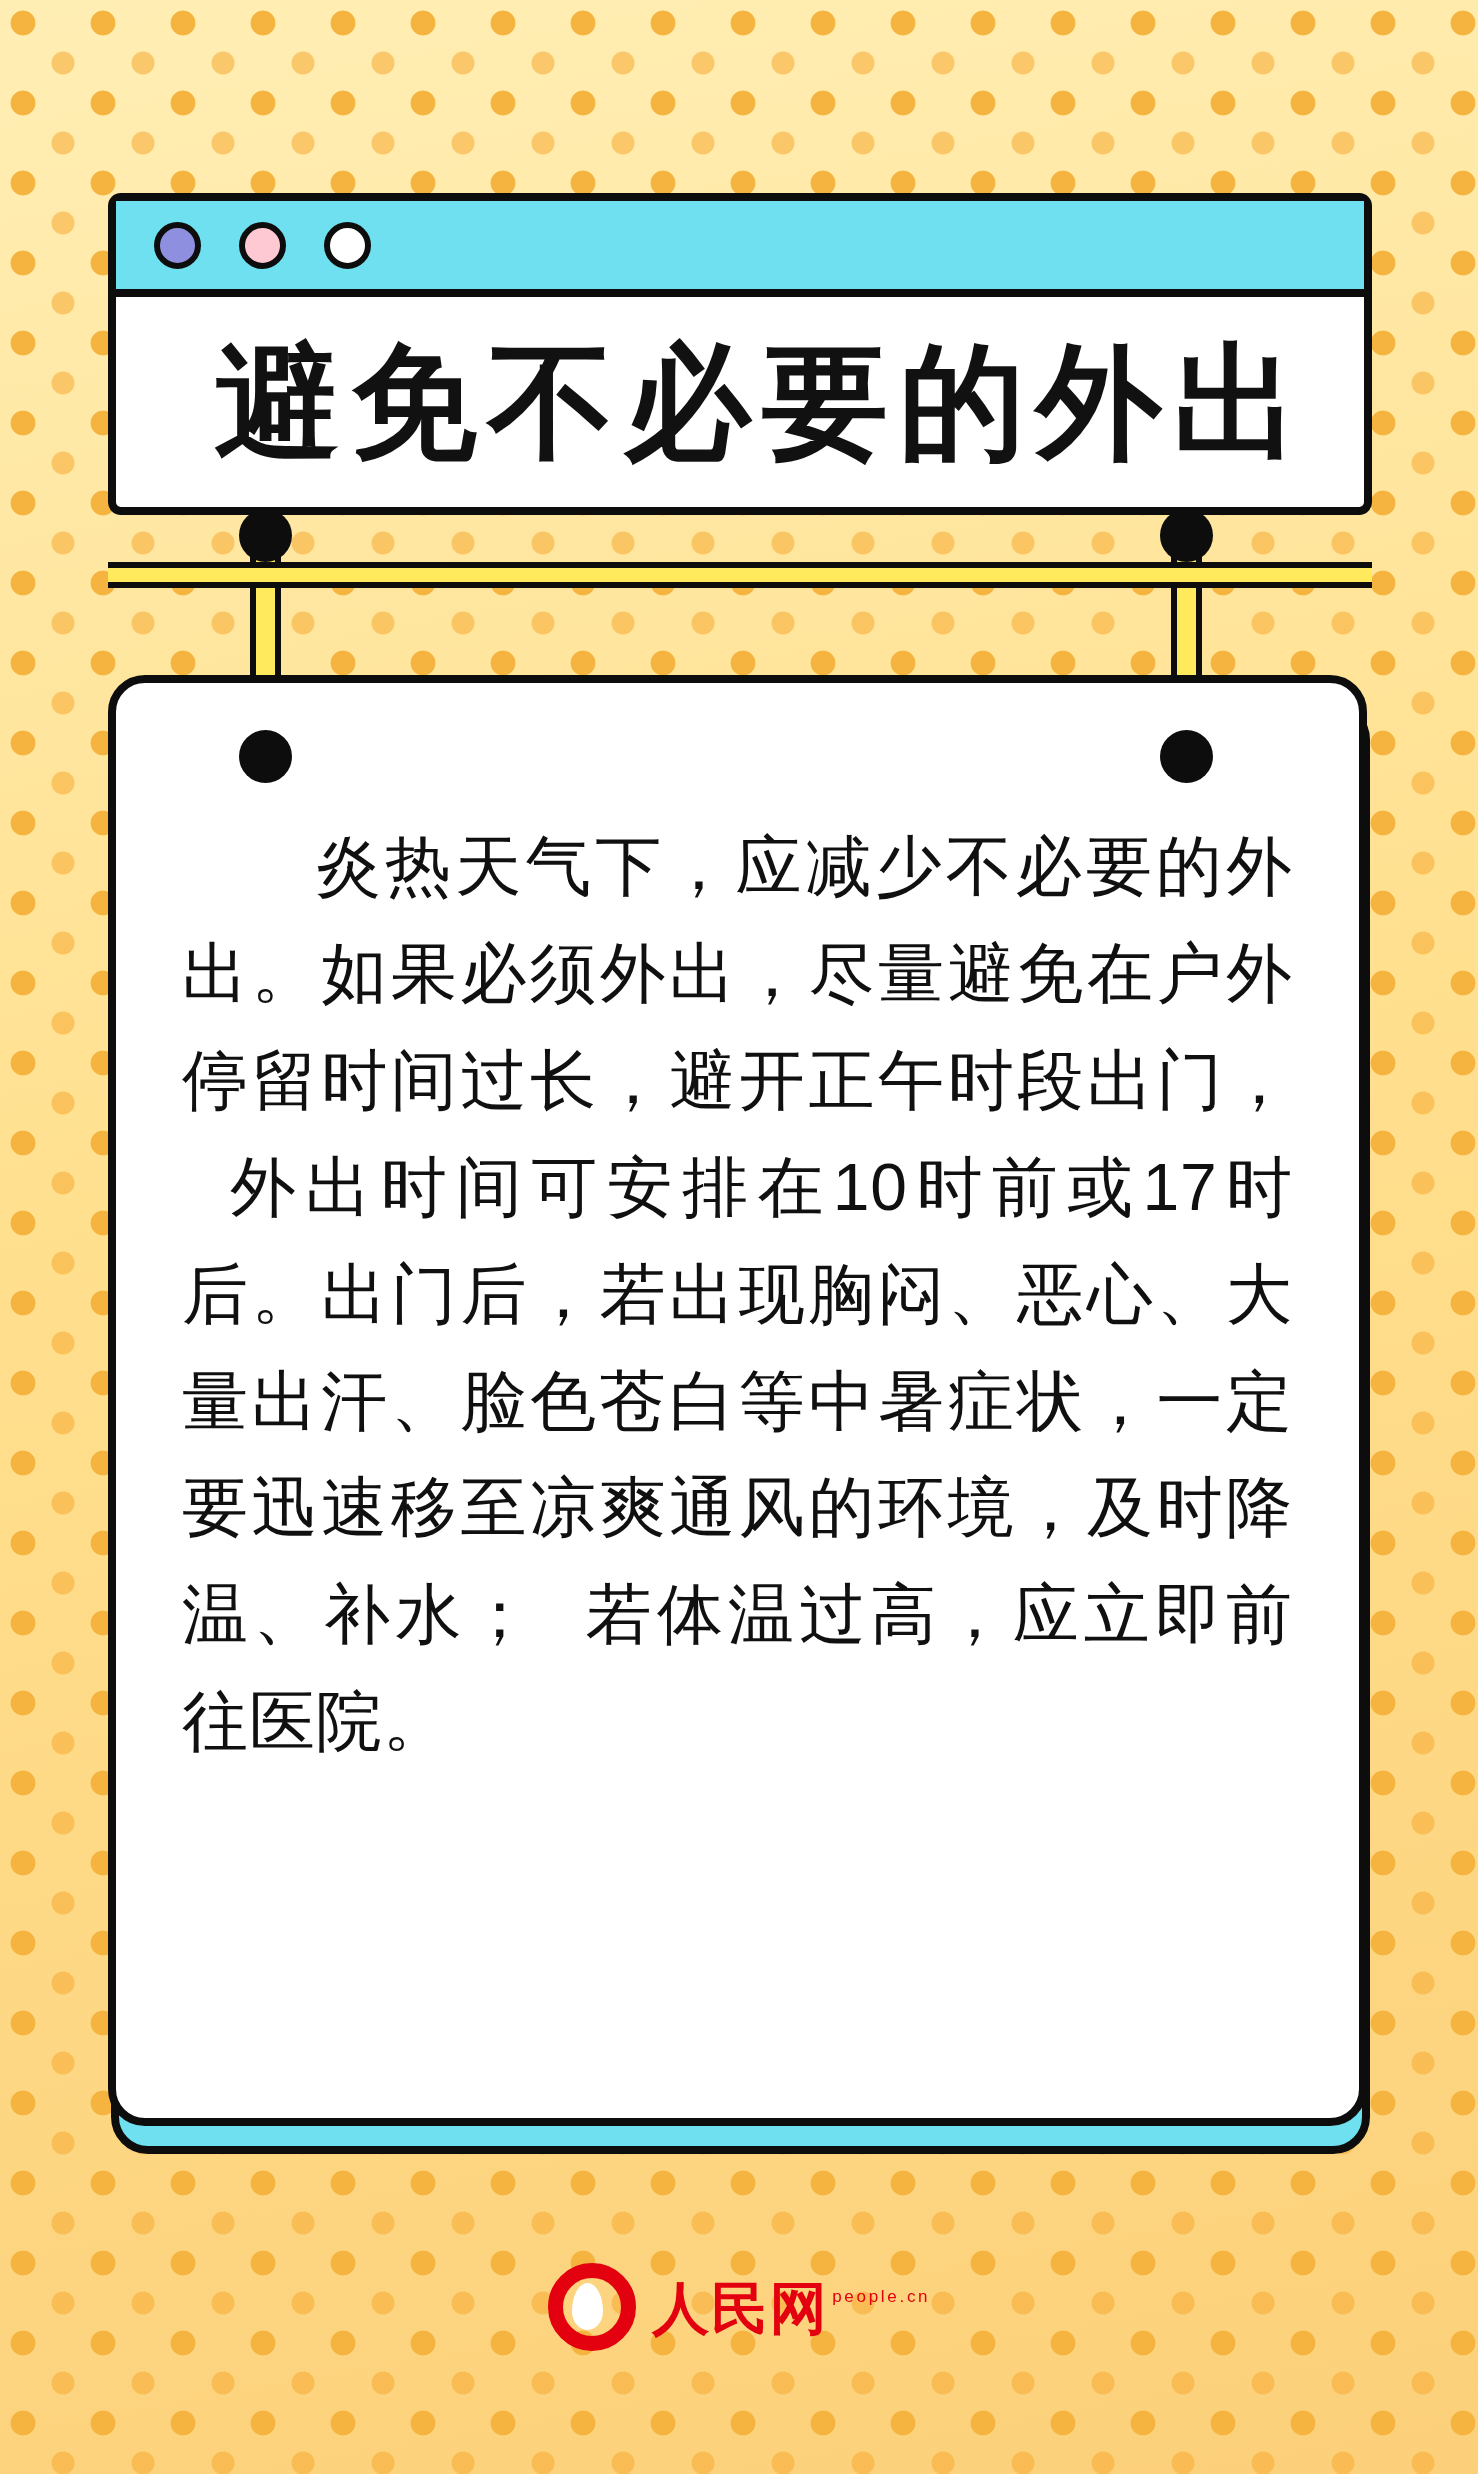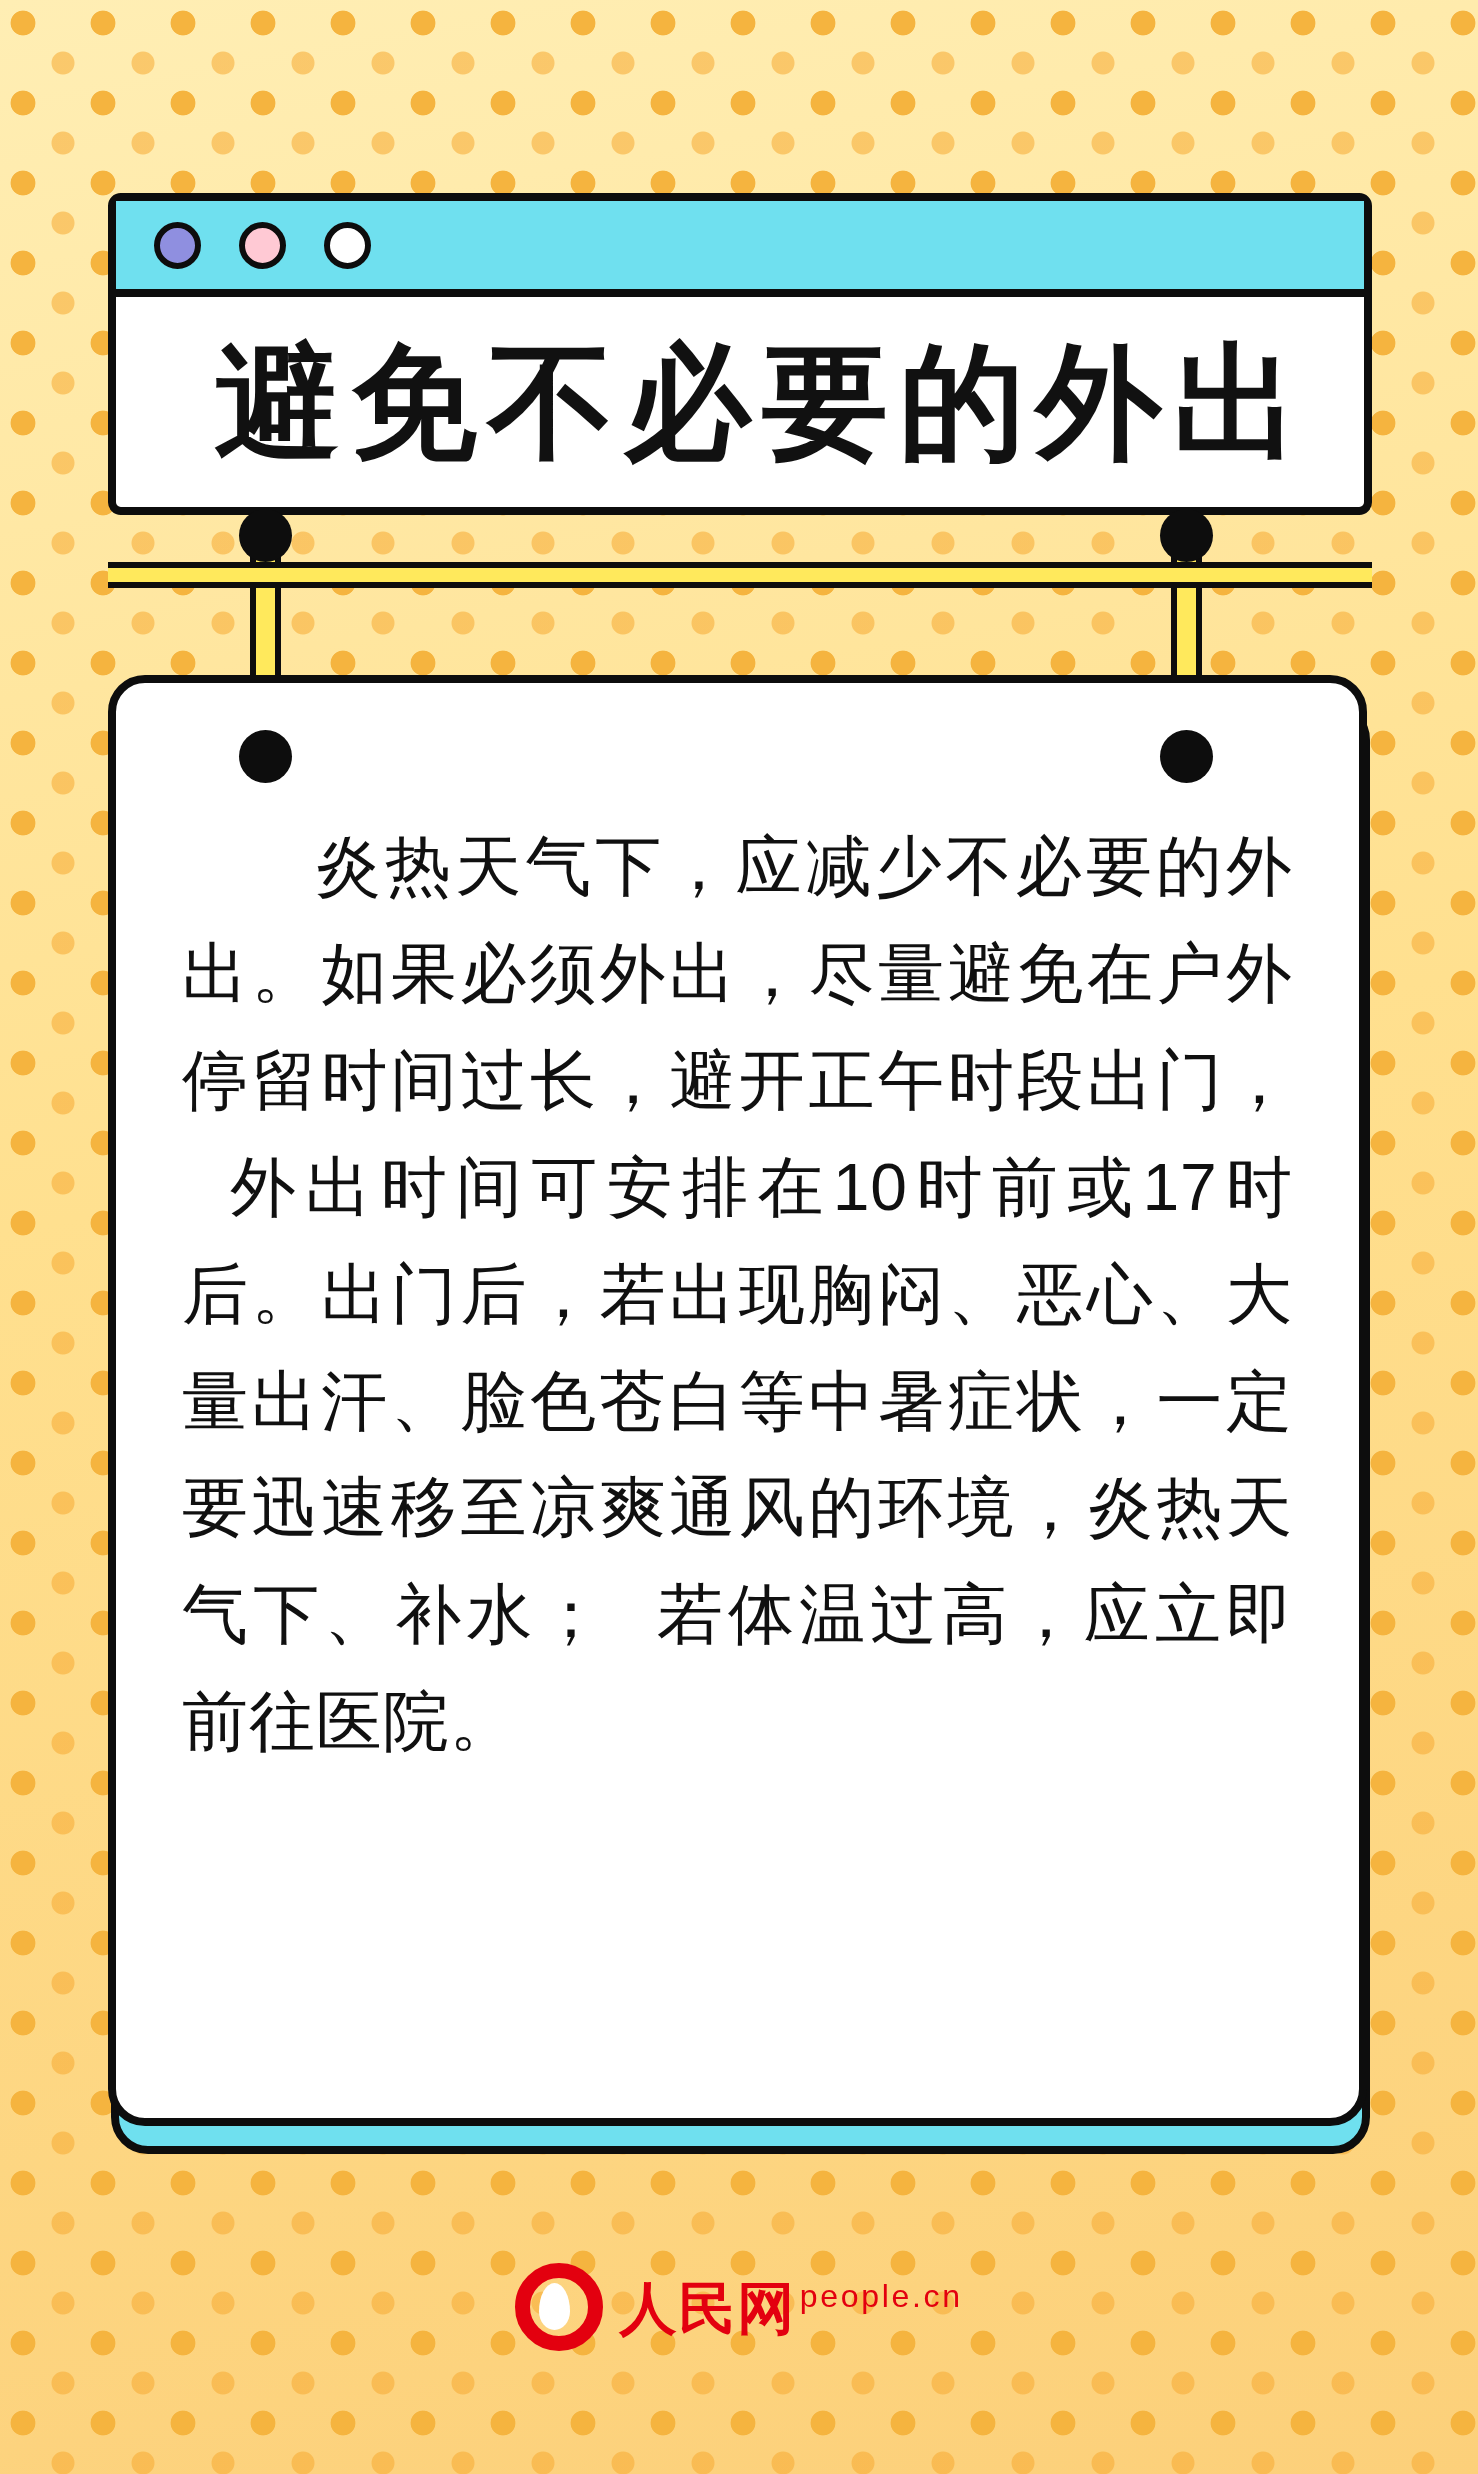--- a/index.html
+++ b/index.html
@@ -208,24 +208,24 @@
   }
   .logo-cn {
     font-family: "DejaVu Serif", "Liberation Serif", serif;
     font-weight: 700;
     font-size: 57px;
     color: #e3000f;
     letter-spacing: 1.8px;
   }
   .logo-en {
     font-family: "Liberation Sans", sans-serif;
-    font-size: 32px;
+    font-size: 17px;
     color: #e3000f;
     letter-spacing: 2.7px;
-    margin-top: 1px;
+    margin-top: 9px;
     margin-left: 3.7px;
   }
 </style>
 </head>
 <body>
 
 <div id="poster">
 
   <div class="hanger left"></div>
   <div class="hanger right"></div>
@@ -243,21 +243,21 @@
 
   <div class="rail"></div>
 
   <div class="knob tl"></div>
   <div class="knob tr"></div>
   <div class="knob bl"></div>
   <div class="knob br"></div>
 
   <div class="body-shadow"></div>
   <div class="body-card">
-    <div class="paragraph" id="paragraph"><span>炎热天气下，应减少不必要的外出。如果必须外出，尽量避免在户外停留时间过长，避开正午时段出门，</span><b>外出时间可安排在10时前或17时后。</b><span>出门后，若出现胸闷、恶心、大量出汗、脸色苍白等中暑症状，一定要迅速移至凉爽通风的环境，炎热天气下、补水；</span><b>若体温过高，应立即前往医院。</b></div>
+    <div class="paragraph" id="paragraph"><span>炎热天气下，应减少不必要的外出。如果必须外出，尽量避免在户外停留时间过长，避开正午时段出门，</span><b>外出时间可安排在10时前或17时后。</b><span>出门后，若出现胸闷、恶心、大量出汗、脸色苍白等中暑症状，一定要迅速移至凉爽通风的环境，及时降温、补水；</span><b>若体温过高，应立即前往医院。</b></div>
   </div>
 
   <div class="footer">
     <div class="logo-mark">
       <div class="ring2"></div>
       <div class="inner"></div>
     </div>
     <div class="logo-text">
       <span class="logo-cn">人民网</span>
       <span class="logo-en">people.cn</span>

